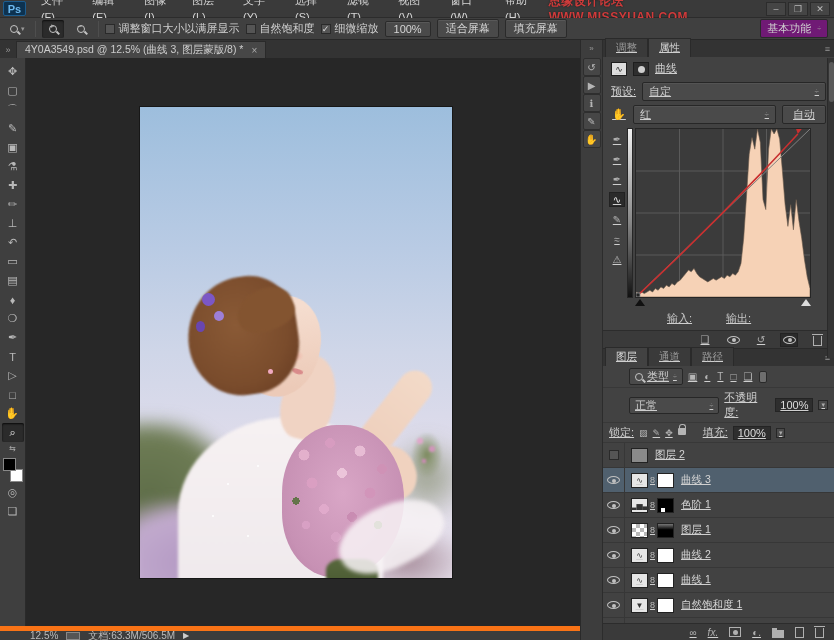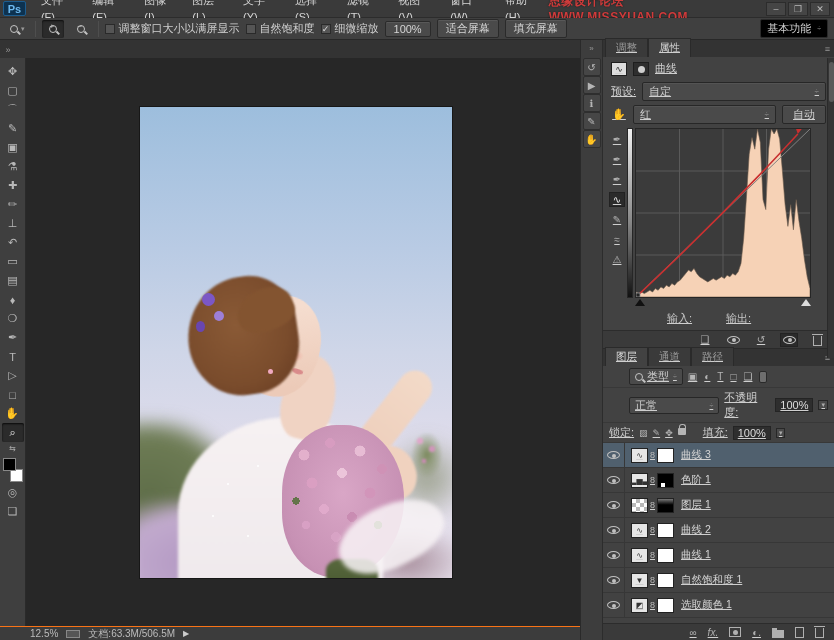--- a/index.html
+++ b/index.html
@@ -22,21 +22,21 @@
   .mag { position:relative; width:8px; height:8px; border:1.5px solid #c4c4c4; border-radius:50%; display:inline-block; }
   .mag::after { content:""; position:absolute; width:4px; height:1.5px; background:#c4c4c4; right:-4px; bottom:-2px; transform:rotate(45deg); }
   .mag .pm { position:absolute; left:0px; top:-4px; font-size:8px; color:#c4c4c4; }
   .tool-preset { display:flex; align-items:center; gap:3px; padding:2px 4px; }
   .caret { font-size:7px; color:#999; }
   .zoombtn { width:22px; height:18px; display:flex; align-items:center; justify-content:center; border-radius:2px; }
   .zoombtn.active { background:#2b2b2b; box-shadow:inset 0 1px 2px rgba(0,0,0,.7); }
   .chk { display:flex; align-items:center; gap:4px; color:#cfcfcf; }
   .chk .box { width:10px; height:10px; background:#555; border:1px solid #2a2a2a; display:flex; align-items:center; justify-content:center; font-size:9px; color:#ddd; }
   .optbtn { background:#4a4a4a; border:1px solid #2a2a2a; border-radius:2px; padding:1px 8px; color:#d5d5d5; box-shadow:inset 0 1px 0 rgba(255,255,255,.08); }
-  .workspace { margin-left:auto; display:flex; align-items:center; gap:6px; background:#000000; border:1px solid #2a2a2a; border-radius:2px; padding:1px 6px; }
+  .workspace { margin-left:auto; display:flex; align-items:center; gap:6px; background:#701a75; border:1px solid #2a2a2a; border-radius:2px; padding:1px 6px; }
 
   
   .workarea { position:absolute; left:0; top:40px; width:834px; height:600px; display:flex; }
   .left-col { width:580px; display:flex; flex-direction:column; }
   
   .tabbar { height:18px; background:#333; display:flex; align-items:flex-end; }
   .tab-overflow { width:16px; color:#999; font-size:9px; text-align:center; line-height:16px; }
   .doctab { height:17px; background:#474747; border:1px solid #2a2a2a; border-bottom:none; display:flex; align-items:center; gap:8px; padding:0 8px; color:#ccc; font-size:10.5px; }
   .doctab .close { color:#aaa; font-size:10px; }
   
@@ -175,21 +175,21 @@
   .folderico::before { content:""; position:absolute; left:0; top:-2px; width:5px; height:2px; background:#b0b0b0; }
   .newico { position:relative; width:9px; height:11px; border:1px solid #b0b0b0; }
   .trashico { position:relative; width:9px; height:10px; border:1px solid #b0b0b0; border-top:none; margin-top:2px; }
   .trashico::before { content:""; position:absolute; left:-2px; top:-2px; width:11px; height:1px; background:#b0b0b0; }
 
   
   .vsb { position:absolute; width:7px; background:#353535; border-left:1px solid #2a2a2a; }
   .vsb .thumbbar { position:absolute; left:1px; width:5px; background:#5a5a5a; border-radius:3px; }
 
   
-  .statusbar { height:14px; background:#3c3c3c; border-top:1px solid #f97316; display:flex; align-items:center; gap:8px; padding-left:30px; font-size:10px; color:#bbb; }
+  .statusbar { height:14px; background:#3c3c3c; border-top:5px solid #f97316; display:flex; align-items:center; gap:8px; padding-left:30px; font-size:10px; color:#bbb; }
   .doc-chip { width:14px; height:8px; border:1px solid #888; background:#555; }
   .play { color:#ccc; font-size:8px; }
 </style>
 </head>
 <body>
 
 <div class="app">
 
   <div class="titlebar">
     <div class="pslogo">Ps</div>
@@ -249,20 +249,24 @@
       <span>基本功能</span>
       <span class="caret">÷</span>
     </div>
   </div>
 
   <div class="workarea">
     <div class="left-col">
 
       <div class="tabbar">
         <div class="tab-overflow">»</div>
+        <div class="doctab">
+          <span>4Y0A3549.psd @ 12.5% (曲线 3, 图层蒙版/8) *</span>
+          <span class="close">×</span>
+        </div>
       </div>
 
       <div class="canvas-row">
 
         <div class="toolbar">
           <div id="tools">
               <div class="tool">✥</div>
               <div class="tool">▢</div>
               <div class="tool">⌒</div>
               <div class="tool">✎</div>
@@ -461,20 +465,27 @@
                 <span>▨</span>
                 <span>✎</span>
                 <span>✥</span>
                 <span class="llock" style="margin-left: 0px;"></span>
               </div>
             <span style="margin-left:12px">填充:</span>
             <span class="pct">100%</span>
             <span class="pct-arrow">▾</span>
           </div>
           <div class="layer-list" id="layer-list">
+              <div class="lrow">
+                <div class="eyebox">
+                  <span class="box" style="width: 10px; height: 10px; border: 1px solid rgb(42, 42, 42); background: rgb(85, 85, 85); display: inline-block;"></span>
+                </div>
+                <div class="thumb t-gray"></div>
+                <span class="lname">图层 2</span>
+              </div>
               <div class="lrow selected">
                 <div class="eyebox">
                   <span class="eye"></span>
                 </div>
                 <div class="thumb t-adj">∿</div>
                 <span class="link8">8</span>
                 <div class="mask m-white"></div>
                 <span class="lname">曲线 3</span>
               </div>
               <div class="lrow">

